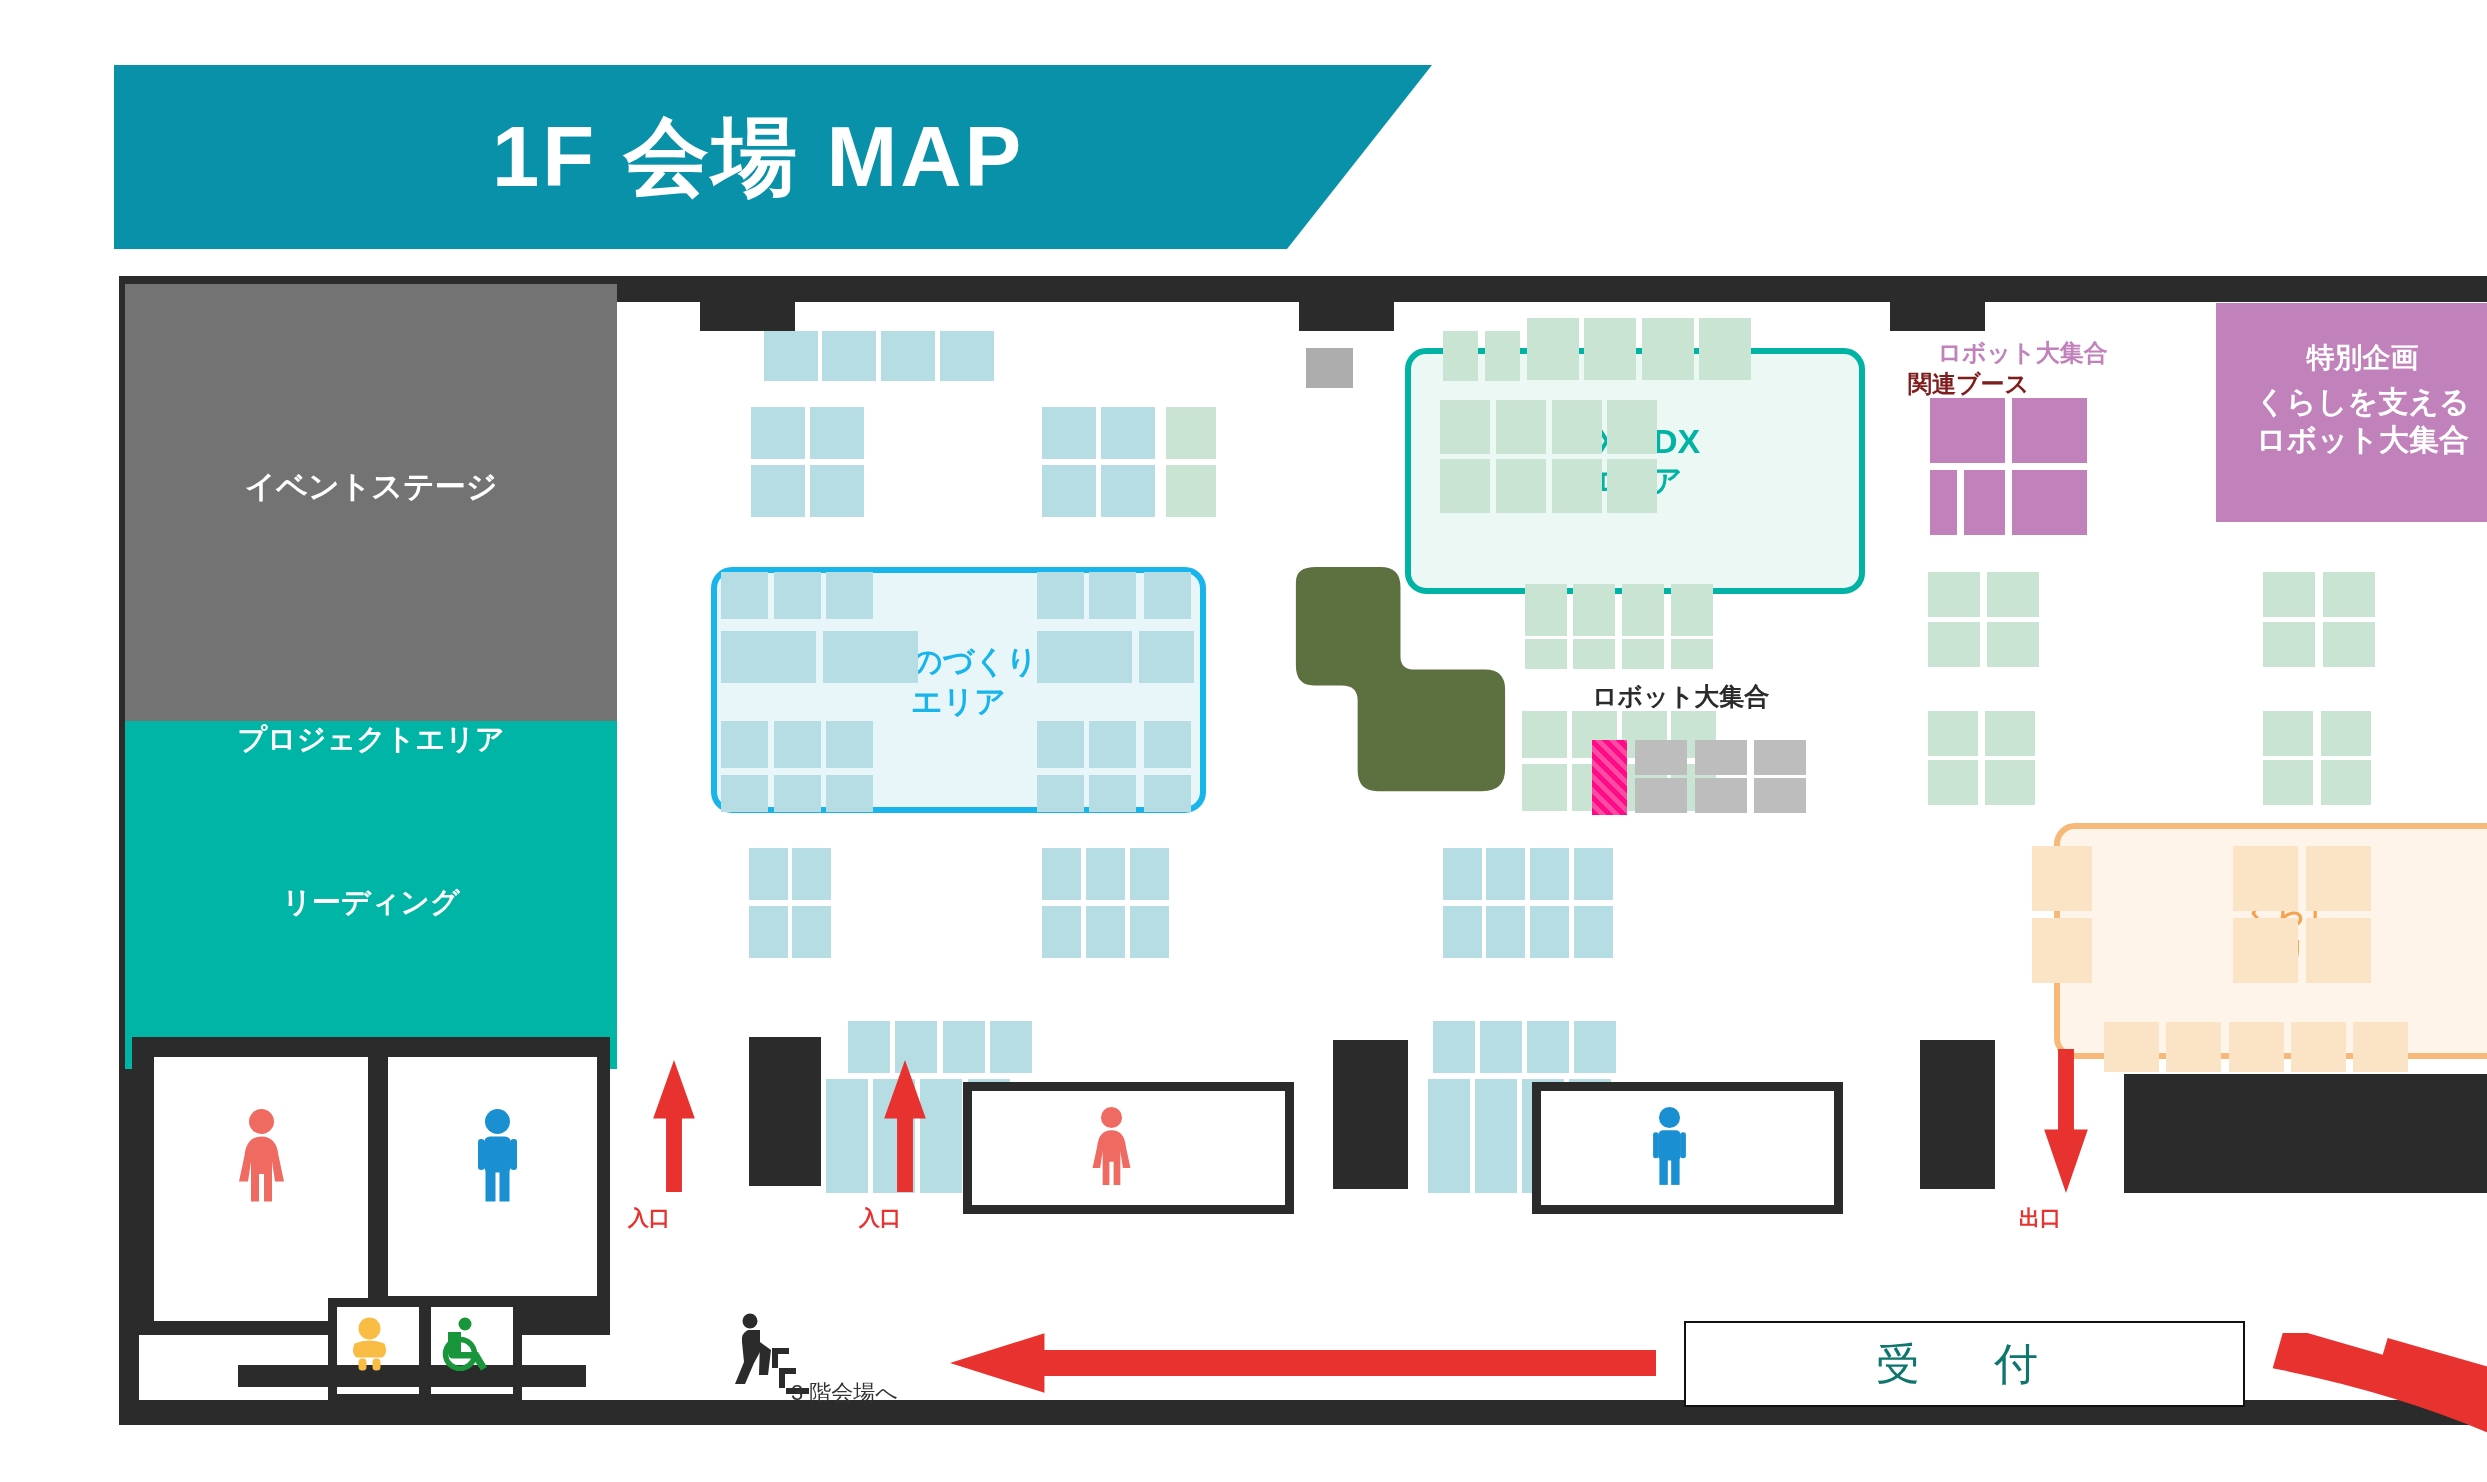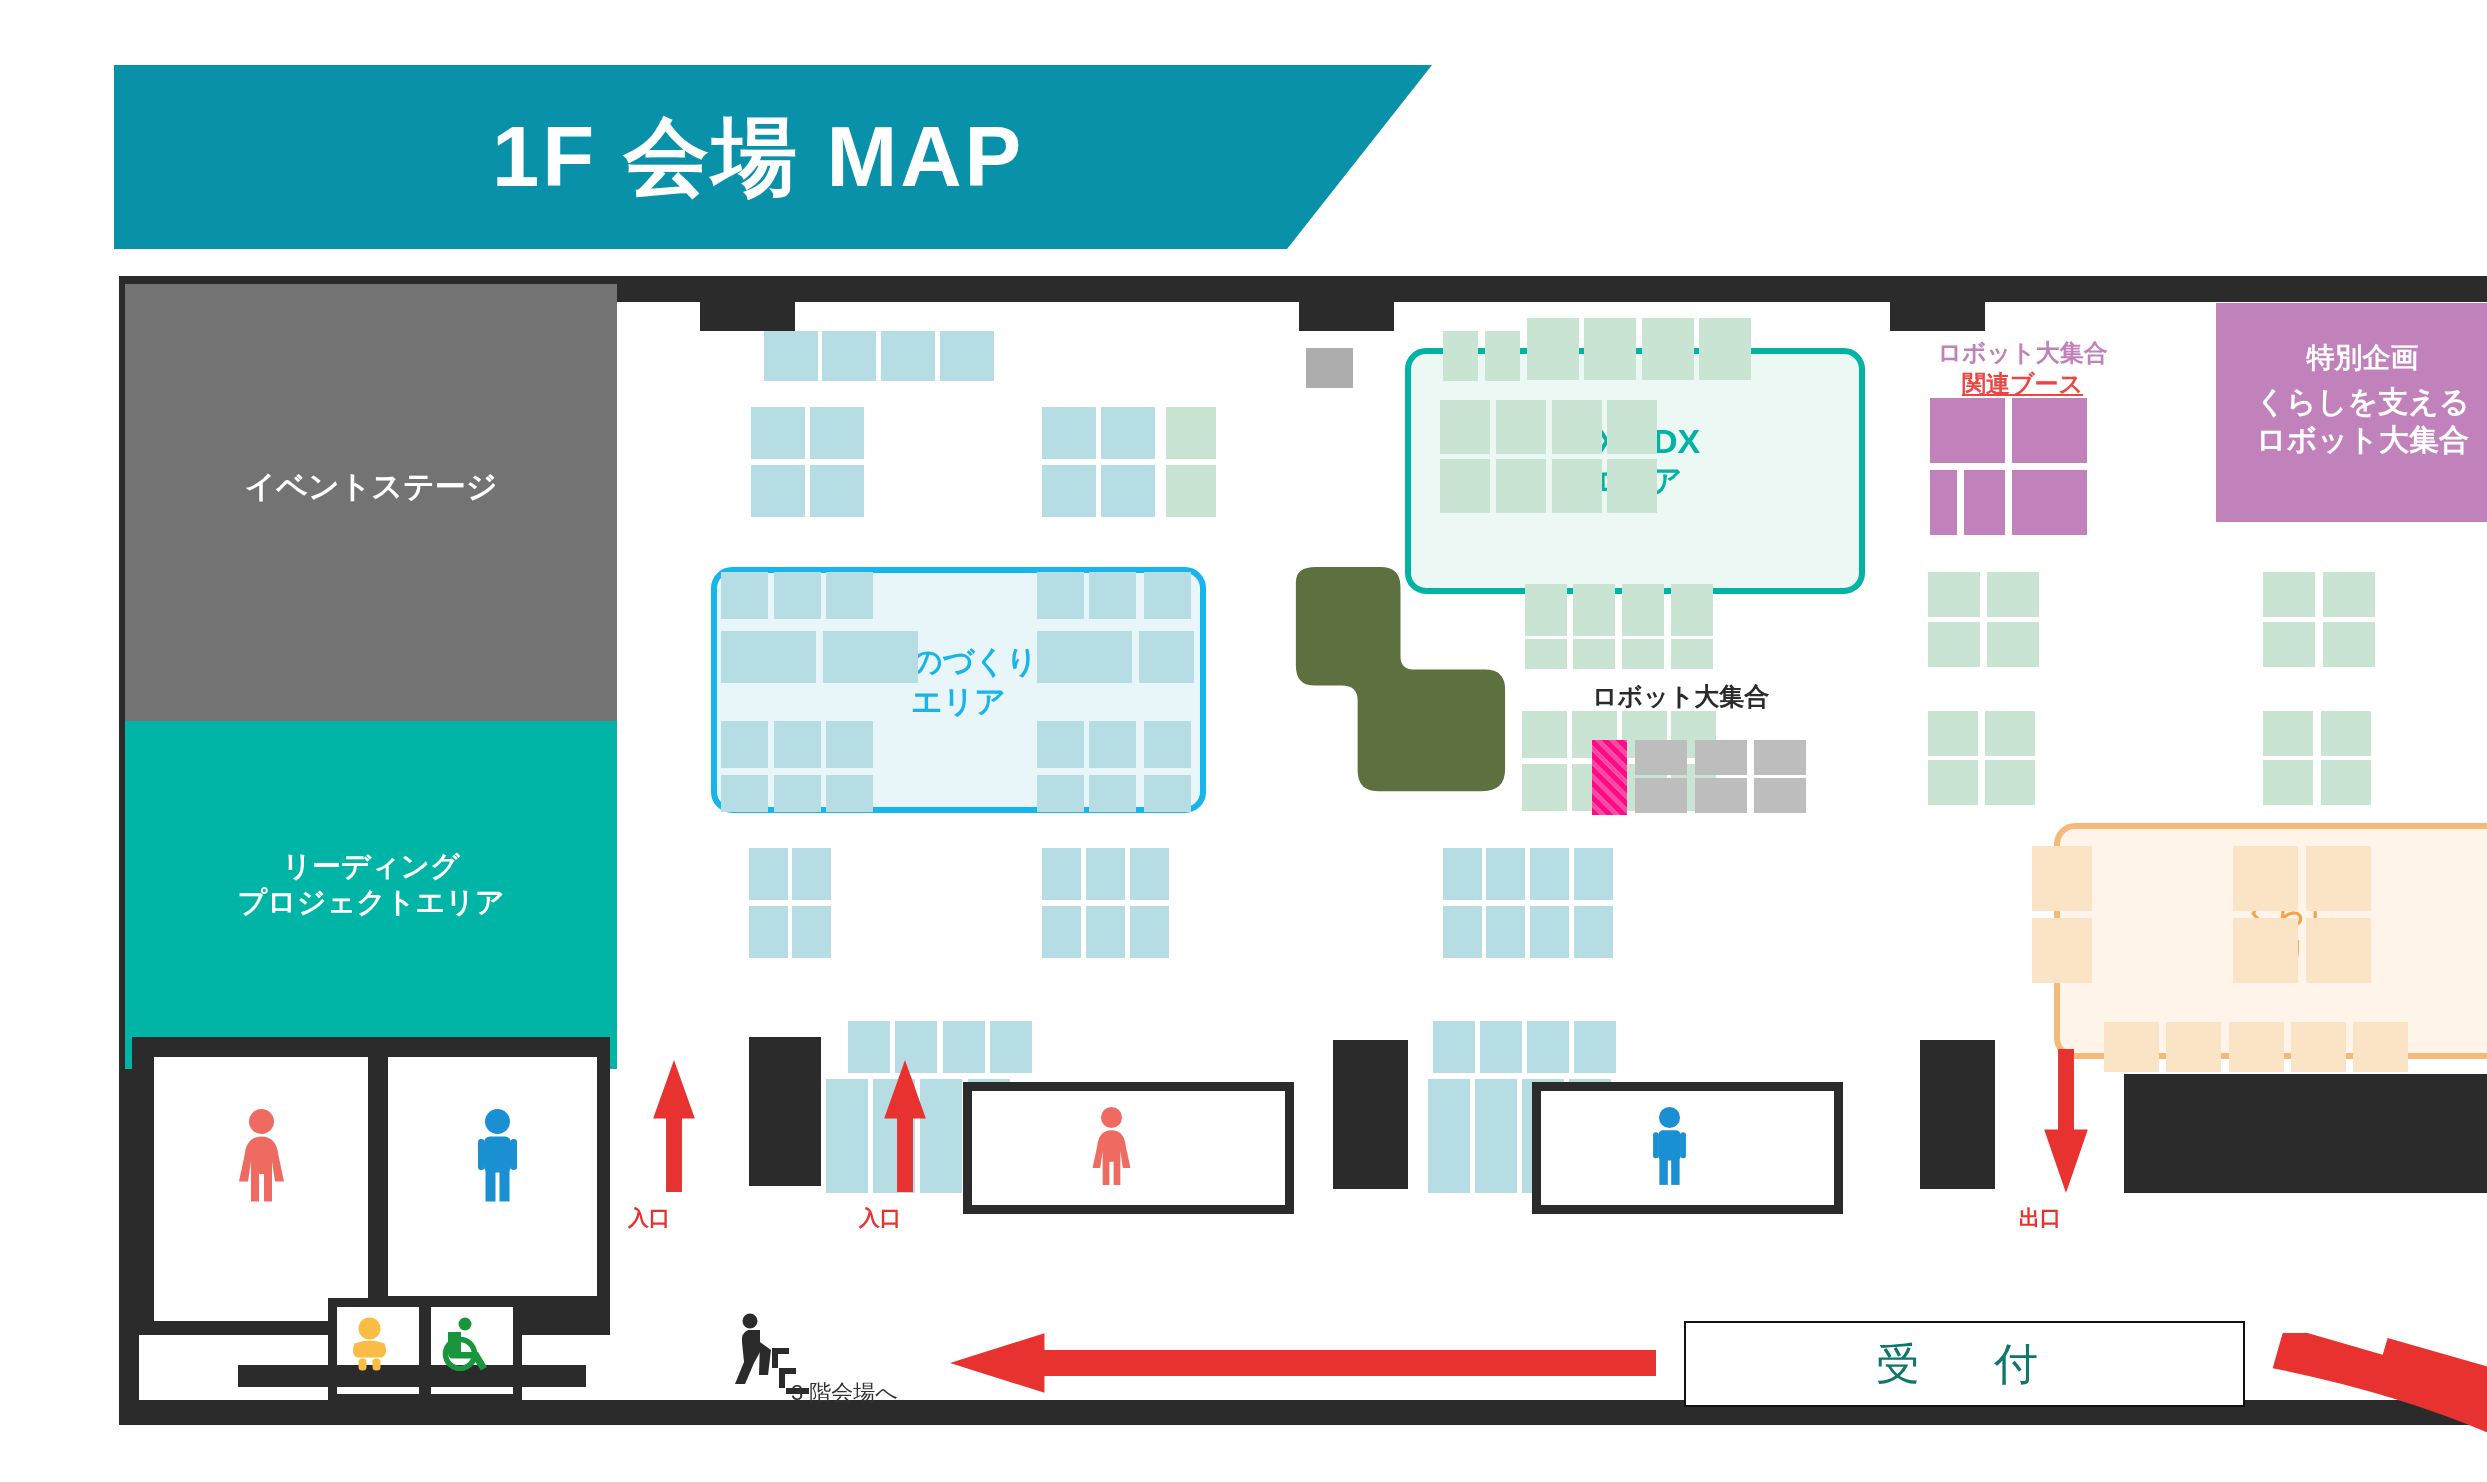--- a/index.html
+++ b/index.html
@@ -60,22 +60,22 @@
 
 <div class="wall" style="left:119px;top:276px;width:2487px;height:26px;"></div>
 <div class="wall" style="left:119px;top:276px;width:20px;height:1149px;"></div>
 <div class="wall" style="left:119px;top:1400px;width:2497px;height:25px;"></div>
 
 <div class="abs" id="area-event-stage">
   <div class="area-label" style="margin-top:184px;font-size:31px;">イベントステージ</div>
 </div>
 
 <div class="abs" id="area-leading-project">
+  <div class="area-label" style="font-size:29px;">プロジェクトエリア</div>
   <div class="area-label" style="margin-top:127px;font-size:29px;">リーディング</div>
-  <div class="area-label" style="font-size:29px;">プロジェクトエリア</div>
 </div>
 
 <div class="abs" id="area-robot">
   <div class="area-label" style="margin-top:37px;font-size:28px;">特別企画</div>
   <div class="area-label" style="margin-top:8px;font-size:30px;">くらしを支える</div>
   <div class="area-label" style="font-size:30px;">ロボット大集合</div>
 </div>
 
 <div class="lbl" style="left:2651px;top:724px;width:308px;text-align:center;font-size:33px;color:#333;">
   <span></span>
@@ -232,21 +232,21 @@
     <div class="booth b-blue" style="left: 873px; top: 1079px; width: 42px; height: 114px;"></div>
     <div class="booth b-blue" style="left: 920px; top: 1079px; width: 42px; height: 114px;"></div>
     <div class="booth b-blue" style="left: 968px; top: 1079px; width: 42px; height: 114px;"></div>
     <div class="booth b-blue" style="left: 1428px; top: 1079px; width: 42px; height: 114px;"></div>
     <div class="booth b-blue" style="left: 1475px; top: 1079px; width: 42px; height: 114px;"></div>
     <div class="booth b-blue" style="left: 1522px; top: 1079px; width: 42px; height: 114px;"></div>
     <div class="booth b-blue" style="left: 1569px; top: 1079px; width: 42px; height: 114px;"></div>
   </div>
 
 <div class="lbl" style="left:1908px;top:338px;width:229px;text-align:center;font-size:24px;color:#c182bb;">ロボット大集合</div>
-<div class="lbl" style="left:1908px;top:369px;width:229px;text-align:center;font-size:24px;color:#ef4444;text-decoration:underline;">関連ブース</div>
+<div class="lbl" style="left:1908px;top:369px;width:229px;text-align:left;font-size:24px;color:#7f1d1d;">関連ブース</div>
 
 <div class="lbl" style="left:1592px;top:681px;width:298px;text-align:left;font-size:25px;color:#2b2b2b;">ロボット大集合</div>
 
 <svg class="abs" style="left:1266px;top:567px;" width="259" height="259" viewBox="0 0 520 520">
   <path d="M60 30 q0 -30 40 -30 h130 q40 0 40 40 v140 q0 26 30 26 h140 q40 0 40 40 v160
            q0 44 -46 44 h-210 q-40 0 -40 -42 v-140 q0 -30 -32 -30 h-56 q-36 0 -36 -40z" fill="#5c7040"></path>
 </svg>
 
 <div class="wall" style="left:700px;top:276px;width:95px;height:55px;"></div>
 <div class="wall" style="left:1299px;top:276px;width:95px;height:55px;"></div>

